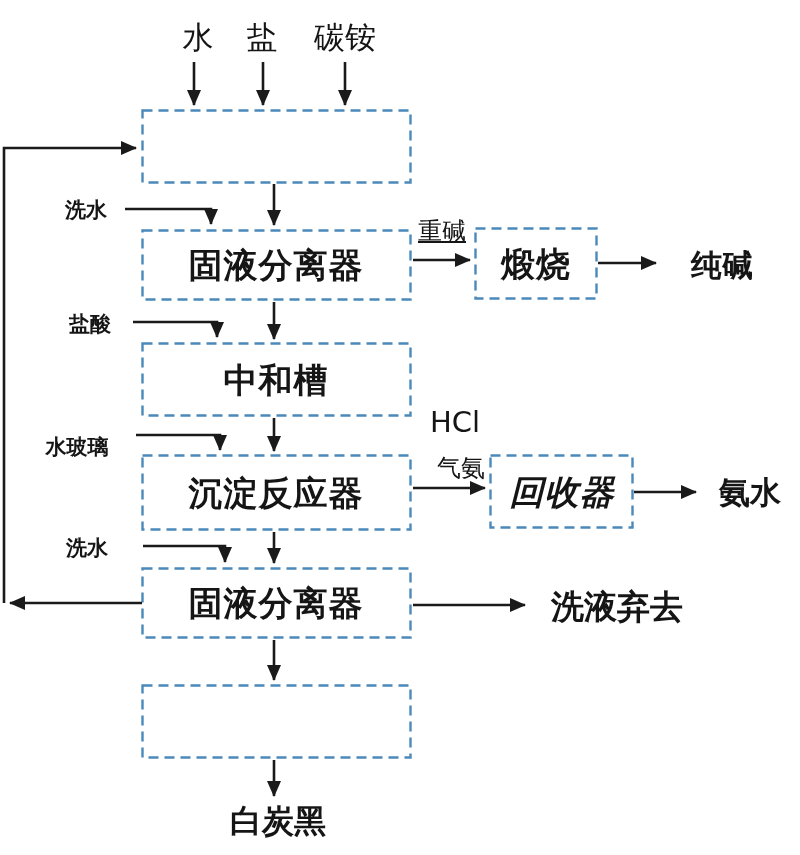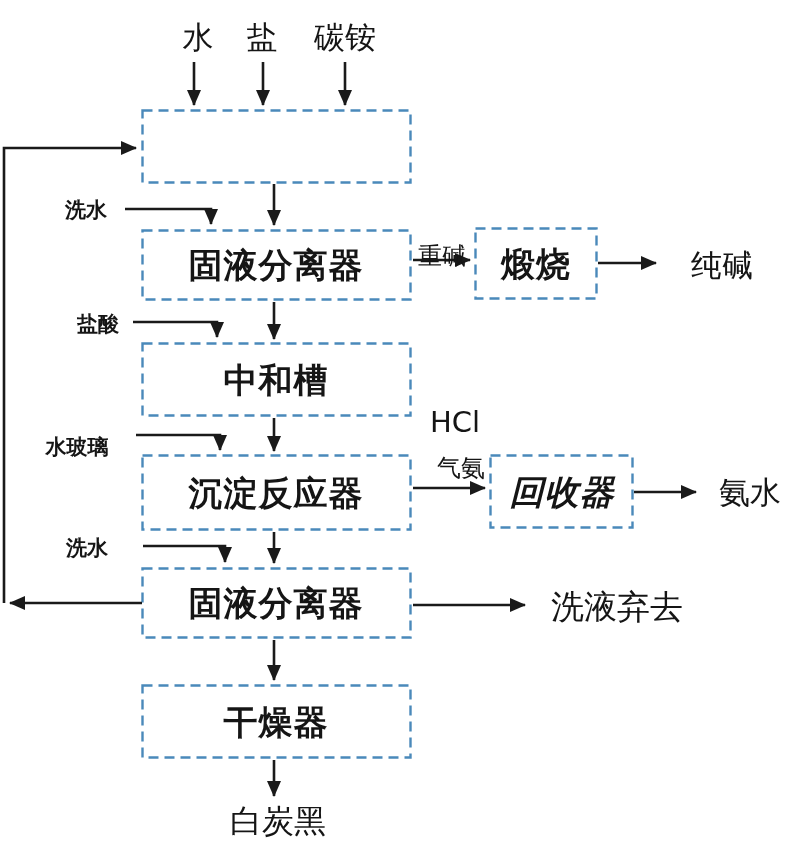--- a/index.html
+++ b/index.html
@@ -14,21 +14,21 @@
     overflow:hidden;
   }
   .arrow-layer{position:absolute;left:0;top:0;width:800px;height:855px;}
   .flow{stroke:var(--line);stroke-width:2.6;fill:none;marker-end:url(#ah);}
   .ah-path{fill:var(--line);}
   .box-rect{stroke:var(--box-border);fill:none;stroke-width:2.4;stroke-dasharray:10 6;}
   .lbl{position:absolute;white-space:nowrap;transform:translate(-50%,-50%);line-height:1;}
   .box-label{font-size:34px;font-weight:700;letter-spacing:1px;}
   .top-label{font-size:31px;font-weight:500;}
   .in-label{font-size:21px;font-weight:700;}
-  .out-label{font-size:31px;font-weight:400;}
+  .out-label{font-size:31px;font-weight:700;}
   .stream-label{font-size:24px;font-weight:500;}
   .hcl-label{font-size:29px;font-weight:400;}
 </style>
 </head>
 <body>
 
 <div class="canvas">
 
   <svg class="arrow-layer" viewBox="0 0 800 855" width="800" height="855" xmlns="http://www.w3.org/2000/svg">
     <defs>
@@ -69,34 +69,33 @@
     <path class="flow" d="M413 605 H525"></path>
 
     <path class="flow" d="M142 603 H10"></path>
     <path class="flow" d="M4 603 V148 H136"></path>
   </svg>
 
   <div class="lbl box-label" style="left:276px;top:265px;">固液分离器</div>
   <div class="lbl box-label" style="left:276px;top:380px;">中和槽</div>
   <div class="lbl box-label" style="left:276px;top:493px;">沉淀反应器</div>
   <div class="lbl box-label" style="left:276px;top:603px;">固液分离器</div>
-  <div class="lbl box-label" style="left:276px;top:722px;">干燥器</div>
   <div class="lbl box-label" style="left:536px;top:264px;">煅烧</div>
   <div class="lbl box-label" style="left:562px;top:492px;font-style:italic;">回收器</div>
 
   <div class="lbl top-label" style="left:198px;top:37px;">水</div>
   <div class="lbl top-label" style="left:262px;top:37px;">盐</div>
   <div class="lbl top-label" style="left:345px;top:37px;">碳铵</div>
 
   <div class="lbl in-label" style="left:86px;top:210px;">洗水</div>
-  <div class="lbl in-label" style="left:98px;top:324px;">盐酸</div>
+  <div class="lbl in-label" style="left:90px;top:324px;">盐酸</div>
   <div class="lbl in-label" style="left:77px;top:447px;">水玻璃</div>
   <div class="lbl in-label" style="left:87px;top:548px;">洗水</div>
 
-  <div class="lbl stream-label" style="left:442px;top:256px;">重碱</div>
+  <div class="lbl stream-label" style="left:442px;top:231px;text-decoration:underline;">重碱</div>
   <div class="lbl hcl-label" style="left:455px;top:422px;">HCl</div>
   <div class="lbl stream-label" style="left:461px;top:468px;">气氨</div>
 
   <div class="lbl out-label" style="left:722px;top:265px;">纯碱</div>
   <div class="lbl out-label" style="left:750px;top:492px;">氨水</div>
   <div class="lbl out-label" style="left:278px;top:821px;font-size:32px;">白炭黑</div>
   <div class="lbl out-label" style="left:617px;top:606px;font-size:33px;">洗液弃去</div>
 
 </div>
 

